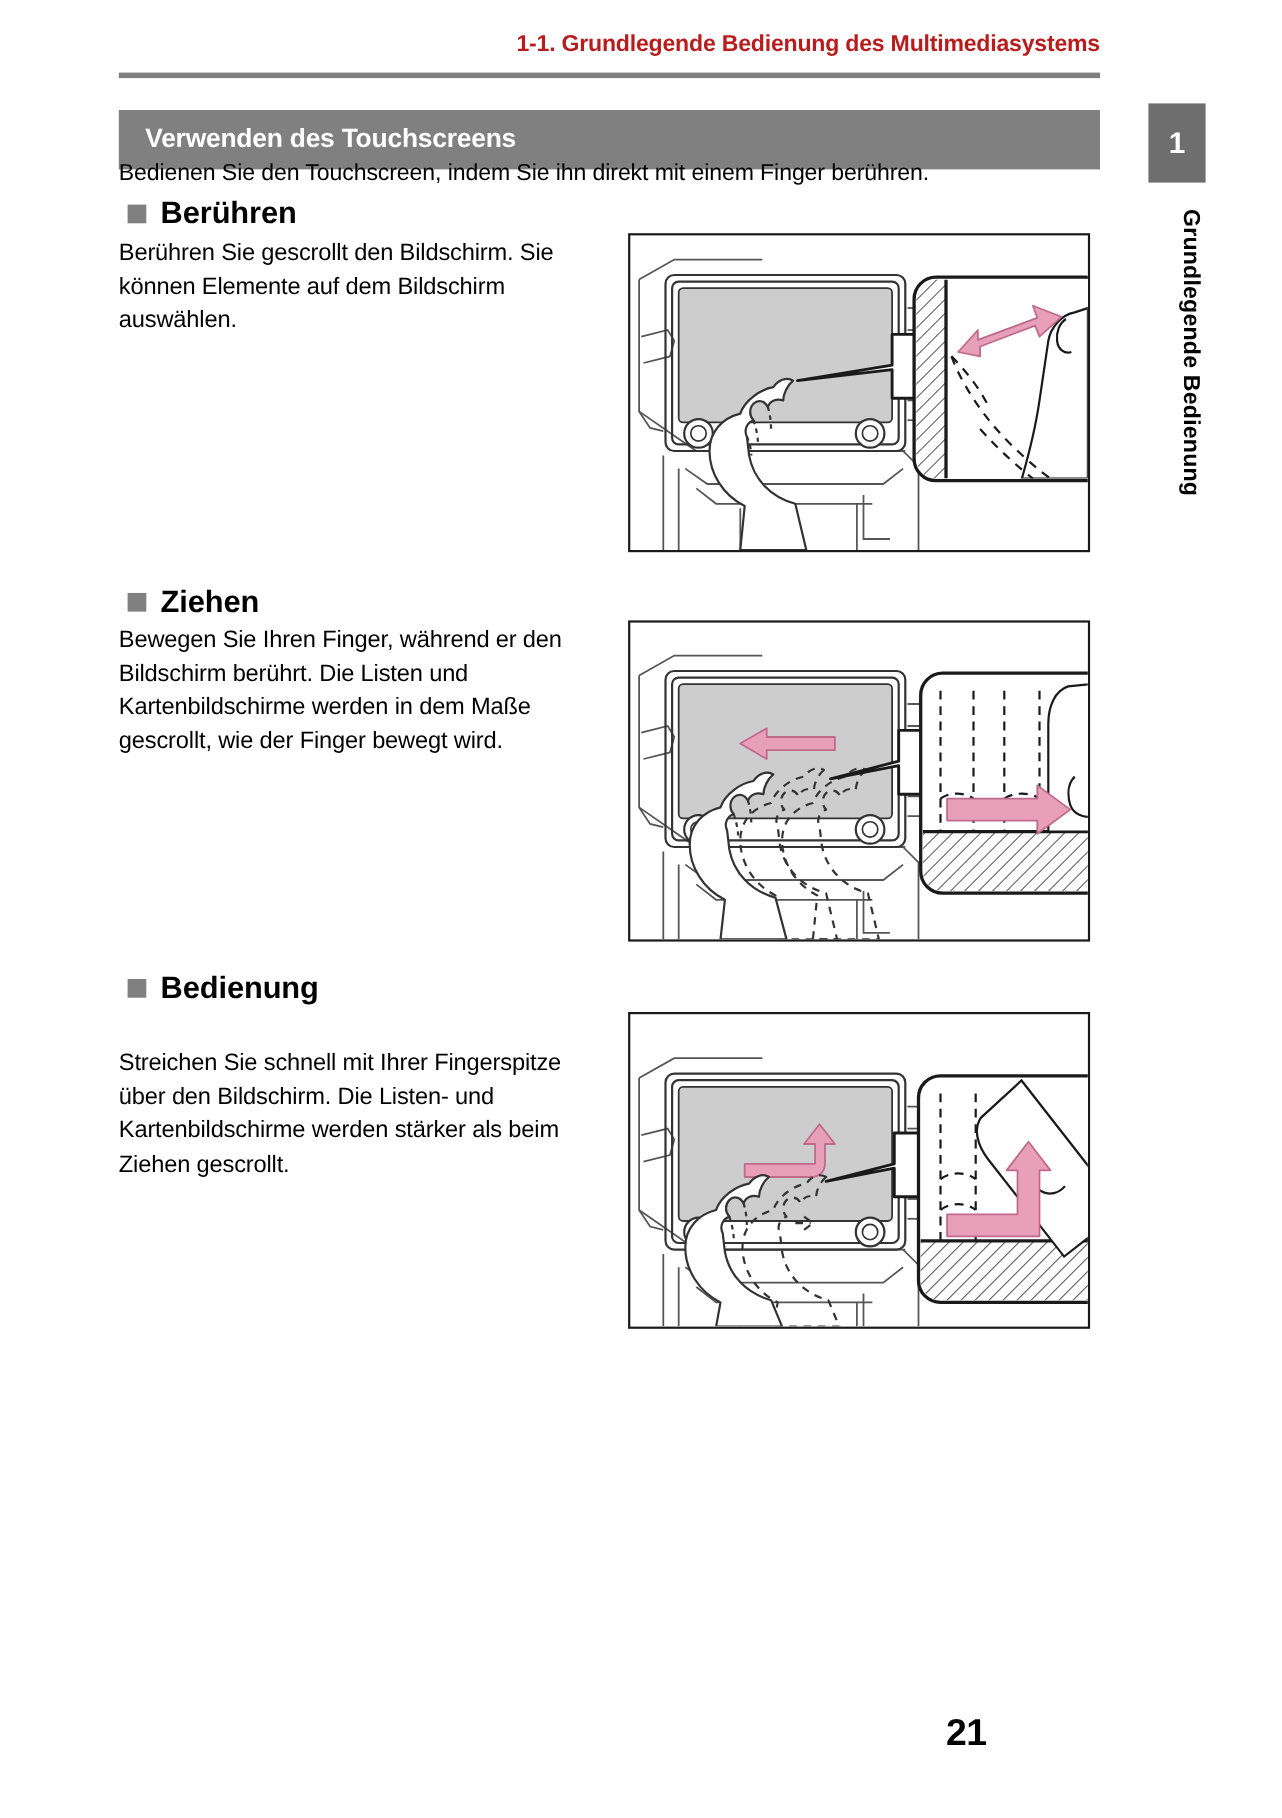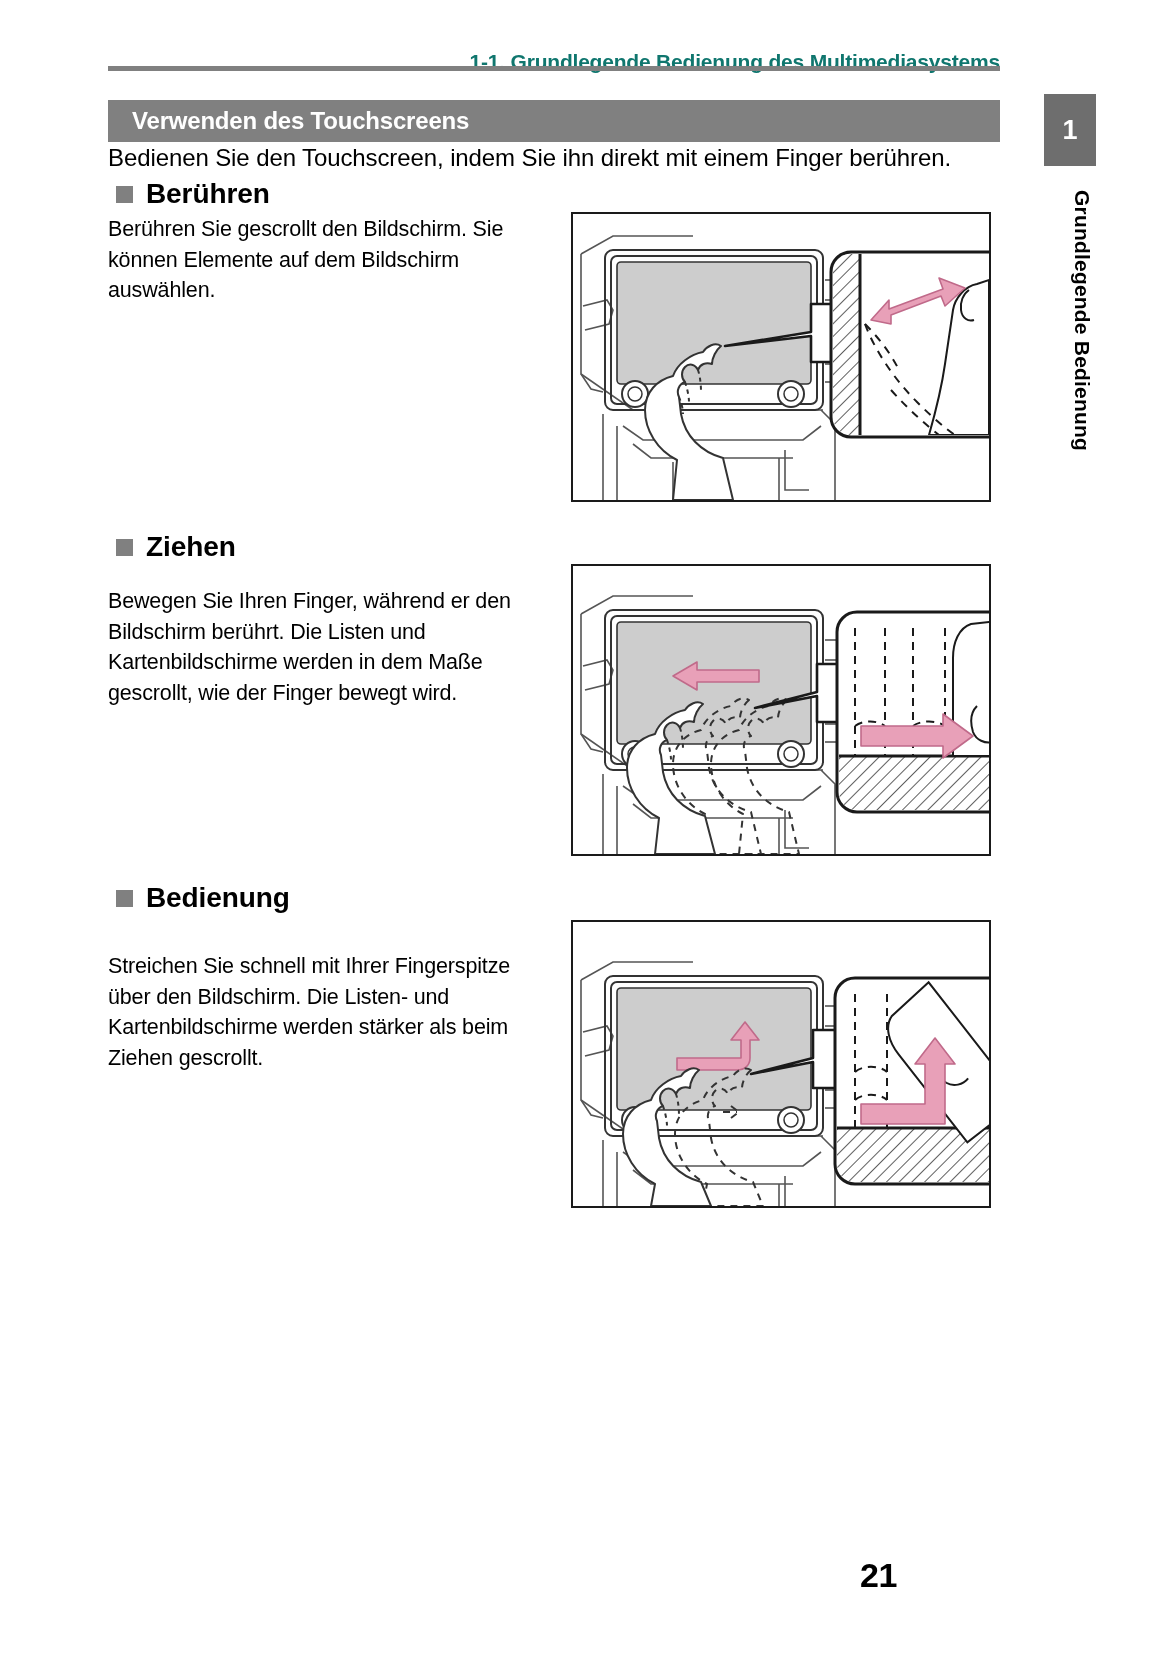--- a/index.html
+++ b/index.html
@@ -19,60 +19,59 @@
   
   .running-head {
     position: absolute;
     left: 108px;
     top: 28px;
     width: 892px;
     text-align: right;
     font-size: 21px;
     font-weight: bold;
     letter-spacing: -0.2px;
-    color: #0f766e;
-    margin-top: 22px;
+    color: #b91c1c;
   }
   .head-rule {
     position: absolute;
     left: 108px;
     top: 66px;
     width: 892px;
     height: 5px;
     background: #808080;
   }
 
   
   .section-bar {
     position: absolute;
     left: 108px;
     top: 100px;
     width: 892px;
-    height: 42px;
+    height: 54px;
     background: #808080;
   }
   .section-bar-text {
     position: absolute;
     left: 24px;
     top: 50%;
     transform: translateY(-50%);
     color: #ffffff;
     font-size: 24px;
     font-weight: bold;
     letter-spacing: -0.2px;
     white-space: nowrap;
   }
 
   
   .intro {
     position: absolute;
     left: 108px;
     top: 143px;
     width: 890px;
-    font-size: 24px;
+    font-size: 21px;
     line-height: 30px;
     letter-spacing: -0.1px;
   }
 
   
   .subhead {
     position: absolute;
     left: 116px;
     display: flex;
     align-items: center;
@@ -253,21 +252,21 @@
         <path d="M298 106 L316 86 L316 95 L370 75 L366 64 L392 74 L372 92 L368 82 L318 101 L318 110 Z" fill="#e8a0b8" stroke="#c06a8a" stroke-width="1.6" stroke-linejoin="round"></path>
       </g>
     </g>
   </svg>
 </div>
 
 <div class="subhead" style="top:531px;">
   <span class="bullet-square"></span>
   <span class="subhead-label">Ziehen</span>
 </div>
-<div class="body-text" style="top:566px;margin-top:20px;">Bewegen Sie Ihren Finger, während er den Bildschirm berührt. Die Listen und Kartenbildschirme werden in dem Maße gescrollt, wie der Finger bewegt wird.</div>
+<div class="body-text" style="top:566px;">Bewegen Sie Ihren Finger, während er den Bildschirm berührt. Die Listen und Kartenbildschirme werden in dem Maße gescrollt, wie der Finger bewegt wird.</div>
 
 <div class="figure-box" style="left:571px; top:564px; width:420px; height:292px;">
   <svg width="416" height="288" viewBox="0 0 416 288" xmlns="http://www.w3.org/2000/svg">
     <defs>
       <pattern id="hatchB" width="9" height="9" patternTransform="rotate(45)" patternUnits="userSpaceOnUse">
         <line x1="0" y1="0" x2="0" y2="9" stroke="#1a1a1a" stroke-width="1.4"></line>
       </pattern>
     </defs>
     <g fill="none" stroke="#555" stroke-width="1.6">
       <path d="M8 48 L40 30 L120 30"></path>

